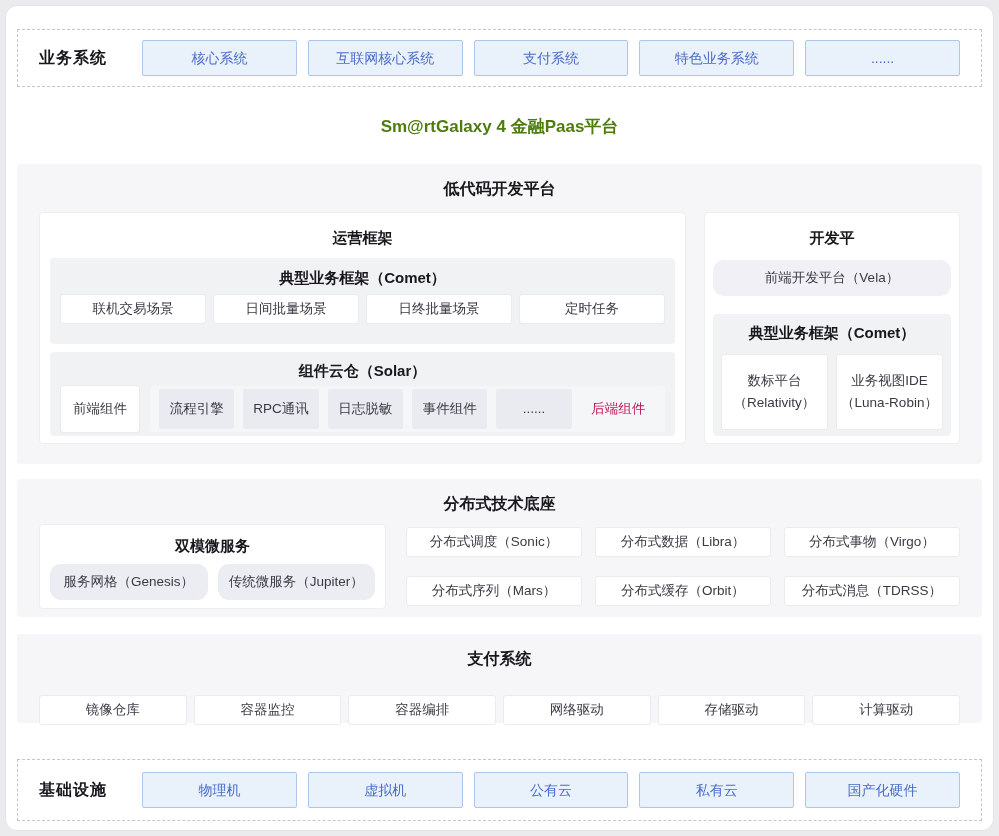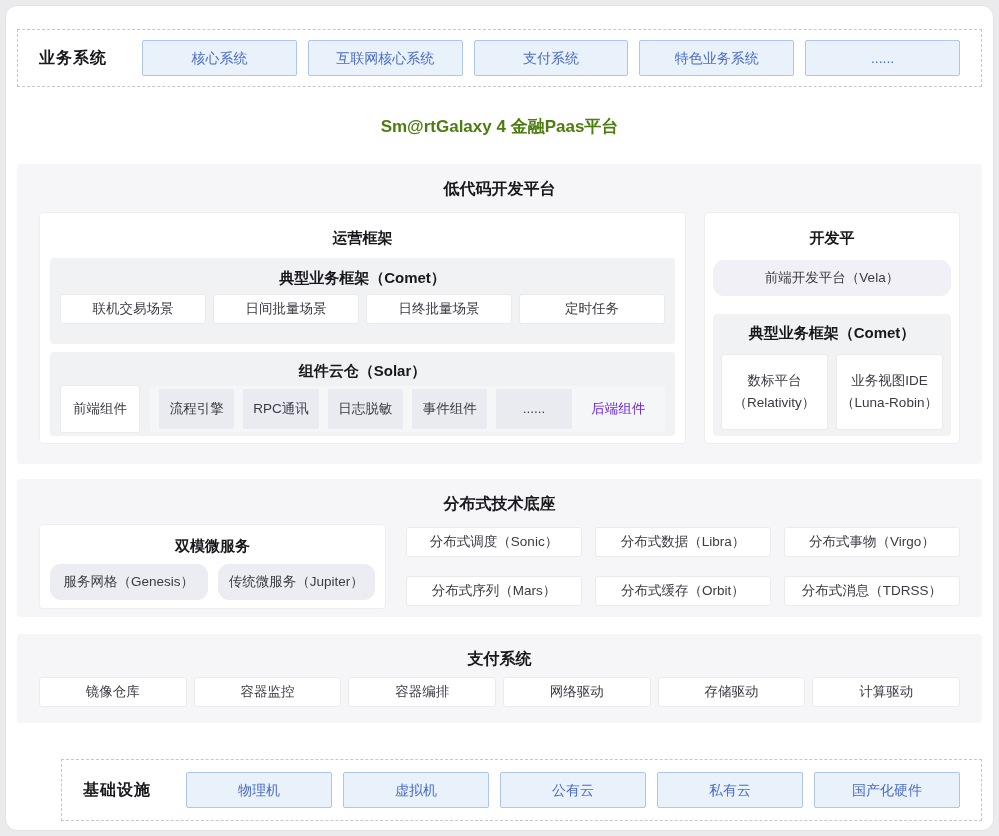--- a/index.html
+++ b/index.html
@@ -4,21 +4,21 @@
 <style>
   * { margin:0; padding:0; box-sizing:border-box; }
   html,body { width:999px; height:836px; overflow:hidden; }
   body { background:#ebebed; font-family:"Liberation Sans","DejaVu Sans",sans-serif; position:relative; }
   .card { position:absolute; left:5px; top:5px; width:989px; height:826px; background:#ffffff;
           border:1px solid #e3e3e6; border-radius:12px; padding:0 11px; }
 
   
   .dashed-box { border:1px dashed #c7c7cb; height:58px; display:flex; align-items:center; padding:0 21px; }
   .dashed-box.top { margin-top:23px; }
-  .dashed-box.bottom { margin-top:36px; height:62px;margin-left:44px; }
+  .dashed-box.bottom { margin-top:36px; height:62px; }
   .row-label { font-weight:bold; font-size:16px; color:#17171c; width:103px; flex-shrink:0; letter-spacing:1px; }
   .btn-row { flex:1; display:flex; gap:11px; }
   .blue-btn { flex:1; height:36px; line-height:34px; text-align:center; background:#e9f1fb;
               border:1px solid #aec7e8; border-radius:2px; color:#4a6cc8; font-size:14px; }
 
   .main-title { margin-top:28px; height:24px; line-height:24px; text-align:center;
                 font-size:17px; font-weight:bold; color:#4d7c0f; }
 
   
   .gray-section { background:#f6f6f8; border-radius:4px; padding:0 22px; }
@@ -40,42 +40,42 @@
                 white-space:nowrap; overflow:hidden; }
 
   .solar-box { margin-top:8px; height:84px; padding:0 10px; }
   .solar-box .inner-title { padding-top:10px; height:30px; }
   .solar-row { display:flex; align-items:center; gap:10px; margin-top:3px; }
   .front-card { flex:none; width:80px; height:48px; line-height:46px; }
   .strip { flex:1; height:46px; background:#f5f6f8; border-radius:3px; display:flex;
            align-items:center; gap:9px; padding:0 9px; }
   .chip { flex:1; height:40px; line-height:40px; text-align:center; background:#e9ebf0;
           border-radius:2px; font-size:13.5px; color:#3a3a44; white-space:nowrap; }
-  .strip-label { flex:1; text-align:center; font-size:13.5px; color:#6d28d9; white-space:nowrap; }
+  .strip-label { flex:1; text-align:center; font-size:13.5px; color:#be185d; white-space:nowrap; }
 
   .vela-btn { margin-top:9px; height:36px; line-height:36px; text-align:center; background:#f0f0f6;
               border-radius:11px; font-size:13.5px; color:#3a3a44; }
   .dev-comet { margin-top:18px; height:122px; padding:0 8px; }
   .dev-comet .inner-title { padding-top:10px; height:30px; }
   .dev-cards { display:flex; gap:8px; margin-top:10px; }
   .tall-card { height:76px; line-height:1.6; display:flex; flex-direction:column;
                align-items:center; justify-content:center; }
 
   .distributed { margin-top:15px; height:138px; }
   .dist-content { display:flex; gap:20px; margin-top:8px; }
   .dual-box { flex:none; width:347px; height:85px; padding:0 10px; }
   .dual-box .box-title { padding-top:12px; height:32px; }
   .dual-btns { display:flex; gap:10px; margin-top:7px; }
   .dual-btn { flex:1; height:36px; line-height:36px; text-align:center; background:#ebedf3;
               border-radius:11px; font-size:13.5px; color:#3a3a44; white-space:nowrap; }
   .dist-grid { flex:1; display:grid; grid-template-columns:repeat(3,1fr); column-gap:13px;
                row-gap:19px; align-content:start; margin-top:3px; }
 
   .container-base { margin-top:17px; height:89px; }
-  .container-row { display:flex; gap:7px; margin-top:6px; }
+  .container-row { display:flex; gap:7px; margin-top:24px; }
 </style>
 </head>
 <body>
 
 <div class="card">
 
   <div class="dashed-box top">
     <div class="row-label">业务系统</div>
     <div class="btn-row">
       <div class="blue-btn">核心系统</div>

